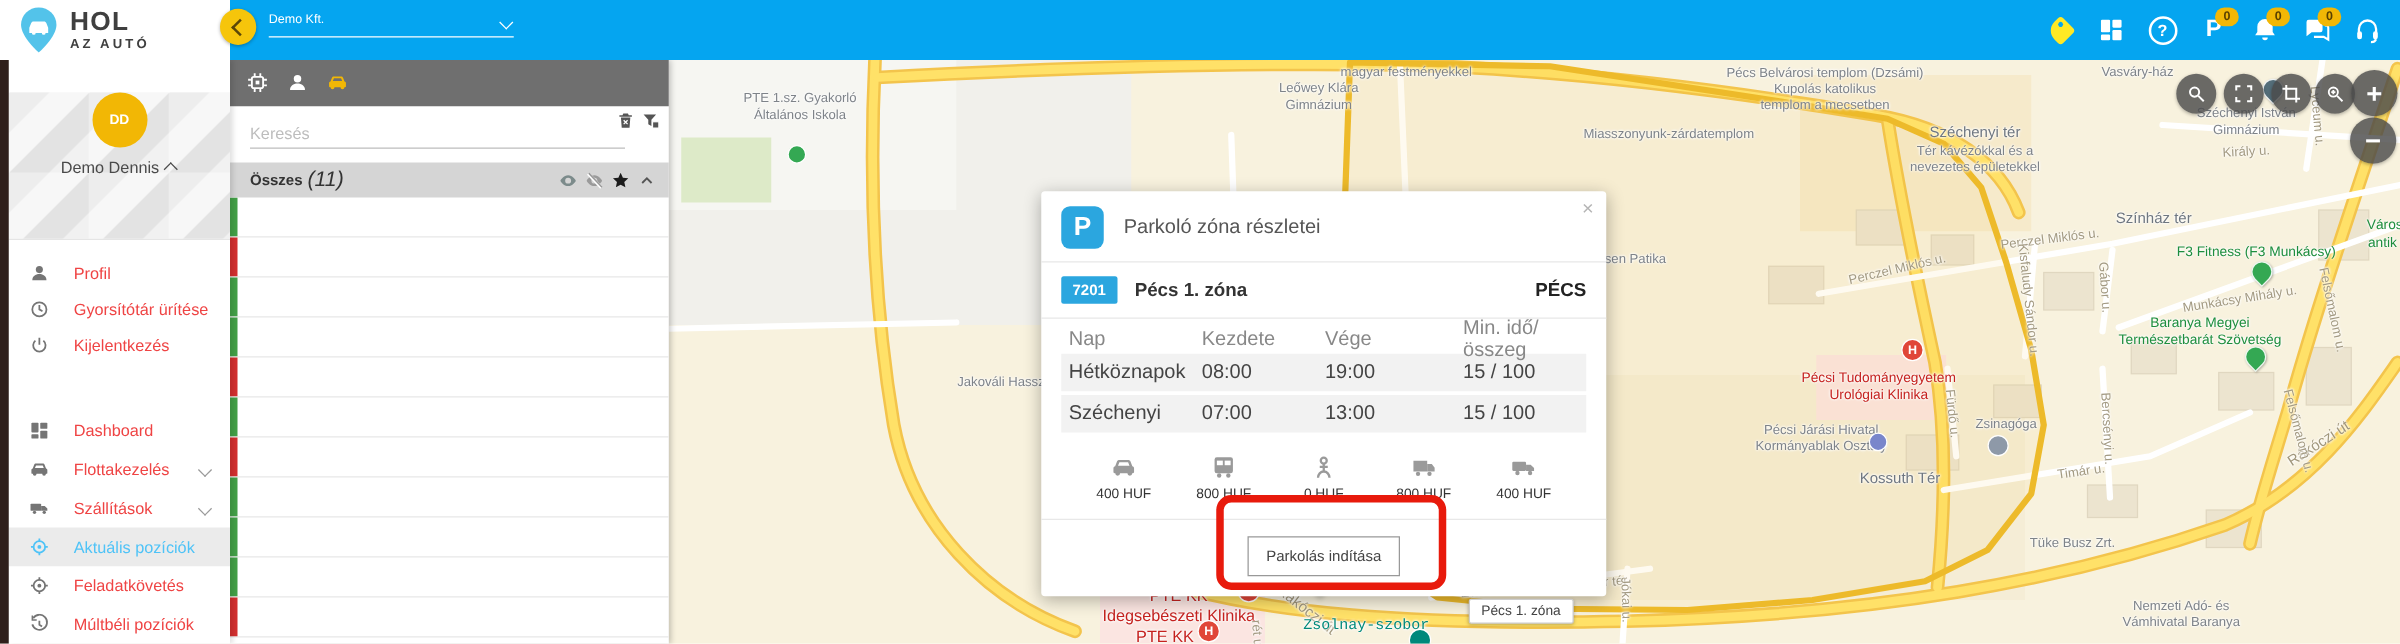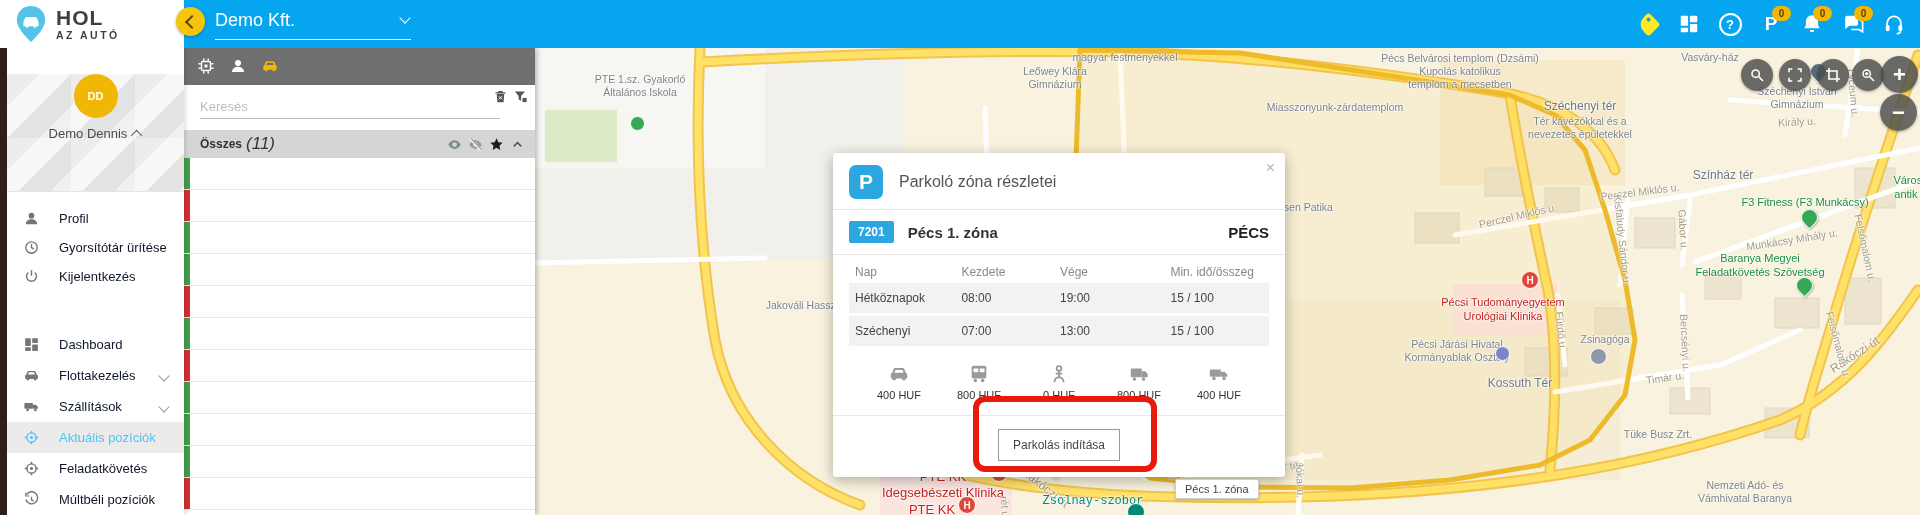--- a/index.html
+++ b/index.html
@@ -11,21 +11,21 @@
   .logo{position:absolute;left:0;top:0;width:184px;height:48px;background:#fff;z-index:41;
         display:flex;align-items:center;padding-left:14px;box-sizing:border-box;}
   .logo-txt{margin-left:8px;line-height:1;color:#3f3f3f}
   .logo-txt .l1{font-size:21px;font-weight:bold;letter-spacing:1px}
   .logo-txt .l2{font-size:10.5px;font-weight:bold;letter-spacing:2.5px;margin-top:2px}
   .backbtn{position:absolute;left:176px;top:7px;width:29px;height:29px;border-radius:50%;
            background:#f6c50b;z-index:45;display:flex;align-items:center;justify-content:center;cursor:pointer;
            box-shadow:0 1px 3px rgba(0,0,0,.3)}
   .backbtn i{width:8px;height:8px;border-left:2.5px solid #5b4708;border-bottom:2.5px solid #5b4708;
              transform:rotate(45deg);margin-left:3px}
-  .company{position:absolute;left:215px;top:10px;width:196px;color:#fff;font-size:18px;z-index:42;
+  .company{position:absolute;left:215px;top:10px;width:196px;color:#fff;font-size:10px;z-index:42;
            border-bottom:1px solid #fff;padding-bottom:8px;cursor:pointer}
   .company .caret{position:absolute;right:2px;top:4px;width:7px;height:7px;border-right:1.5px solid #fff;
                   border-bottom:1.5px solid #fff;transform:rotate(45deg)}
   .topicons{position:absolute;right:14px;top:0;height:48px;display:flex;align-items:center;gap:17px;z-index:42}
   .ticon{position:relative;width:24px;height:24px;color:#fff;cursor:pointer;display:flex;align-items:center;justify-content:center}
   .ticon svg{width:22px;height:22px}
   .badge{position:absolute;top:-6px;right:-8px;min-width:15px;height:15px;border-radius:8px;background:#f2b705;
          color:#5a4100;font-size:10px;font-weight:bold;display:flex;align-items:center;justify-content:center;padding:0 2px}
   .tagshape{width:17px;height:17px;background:#ffe925;border-radius:3px 3px 3px 10px;transform:rotate(45deg);position:relative}
   .tagshape:after{content:"";position:absolute;left:3px;top:3px;width:4px;height:4px;border-radius:50%;background:#05a5f0}
@@ -40,21 +40,21 @@
   .profile{height:117px;text-align:center;position:relative;border-bottom:1px solid #e5e5e5;
      background:linear-gradient(135deg,#ededed 25%,#f7f7f7 25% 50%,#e3e3e3 50% 75%,#f1f1f1 75%);
      background-size:64px 64px;}
   .avatar{width:44px;height:44px;border-radius:50%;background:#f2b705;color:#fff;font-size:11px;font-weight:bold;
           display:flex;align-items:center;justify-content:center;margin:26px auto 0;cursor:pointer}
   .uname{margin-top:8px;font-size:13px;color:#4a4a4a;cursor:pointer}
   .uname .chev{display:inline-block;width:7px;height:7px;border-left:1.5px solid #4a4a4a;border-top:1.5px solid #4a4a4a;
                transform:rotate(45deg) translateY(2px);margin-left:7px}
   .menu{padding-top:12px}
   .mitem{height:29px;display:flex;align-items:center;padding-left:16px;cursor:pointer;position:relative;
-         font-size:13px;color:#0f172a}
+         font-size:13px;color:#ef4444}
   .menu2 .mitem{height:31px}
   .mitem .ic{width:17px;height:17px;margin-right:19px;color:#757575;flex:0 0 17px}
   .mitem .ic svg{width:17px;height:17px}
   .mitem.active{background:#ebebeb;color:#4fc3f7}
   .mitem.active .ic{color:#4fc3f7}
   .mitem .chevd{position:absolute;right:16px;top:12px;width:7px;height:7px;border-right:1.5px solid #9a9a9a;
                 border-bottom:1.5px solid #9a9a9a;transform:rotate(45deg)}
   .menugap{height:26px}
 
   
@@ -122,21 +122,21 @@
   .pp-picon{width:34px;height:34px;border-radius:7px;background:#2ba6df;color:#fff;font-size:21px;font-weight:bold;
             display:flex;align-items:center;justify-content:center}
   .pp-title{margin-left:16px;font-size:16px;color:#555}
   .pp-close{position:absolute;right:10px;top:6px;font-size:16px;color:#b5b5b5;cursor:pointer}
   .pp-div{height:1px;background:#e8e8e8;margin:0 0}
   .pp-zone{display:flex;align-items:center;padding:11px 16px}
   .pp-code{background:#2ba6df;color:#fff;font-size:12px;font-weight:bold;padding:4px 9px;border-radius:2px}
   .pp-zname{margin-left:14px;font-size:15px;font-weight:bold;color:#333}
   .pp-city{margin-left:auto;font-size:15px;font-weight:bold;color:#222}
   .pp-table{padding:6px 16px 0}
-  .pp-tr{display:flex;font-size:12px;color:#444;align-items:center}
+  .pp-tr{display:flex;font-size:16px;color:#444;align-items:center}
   .pp-th{color:#888;height:22px;align-items:center}
   .pp-tr.body{background:#f2f2f2;height:30px;margin-bottom:3px}
   .pp-c1{width:108px;padding-left:6px}.pp-c2{width:100px}.pp-c3{width:104px}.pp-c4{width:100px;padding-left:8px}
   .pp-tariffs{display:flex;padding:14px 26px 4px;}
   .pp-tf{flex:1;text-align:center}
   .pp-tf .tfi{color:#9a9a9a;height:22px}
   .pp-tf .tfi svg{width:22px;height:22px}
   .pp-tf .tfp{font-size:11px;color:#333;margin-top:4px}
   .pp-btnrow{text-align:center;padding:13px 0 16px;border-top:1px solid #e8e8e8;margin-top:10px}
   .pp-btn{display:inline-block;border:1px solid #999;background:#fff;font-size:12px;color:#444;
@@ -504,21 +504,21 @@
         <div>Színház tér</div>
       </div>
       <div class="map-label ml-green" style="left: 1270px; top: 155px; transform: translate(-50%, -50%) rotate(0deg);">
         <div>F3 Fitness (F3 Munkácsy)</div>
       </div>
       <div class="map-label ml-street" style="left: 1257px; top: 192px; transform: translate(-50%, -50%) rotate(-9deg);">
         <div>Munkácsy Mihály u.</div>
       </div>
       <div class="map-label ml-green" style="left: 1225px; top: 218px; transform: translate(-50%, -50%) rotate(0deg);">
         <div>Baranya Megyei</div>
-        <div>Feladatkövetés Szövetség</div>
+        <div>Természetbarát Szövetség</div>
       </div>
       <div class="map-label ml-street" style="left: 1105px; top: 144px; transform: translate(-50%, -50%) rotate(-7deg);">
         <div>Perczel Miklós u.</div>
       </div>
       <div class="map-label ml-street" style="left: 983px; top: 168px; transform: translate(-50%, -50%) rotate(-13deg);">
         <div>Perczel Miklós u.</div>
       </div>
       <div class="map-label ml-street" style="left: 1087px; top: 192px; transform: translate(-50%, -50%) rotate(84deg);">
         <div>Kisfaludy Sándor u.</div>
       </div>

